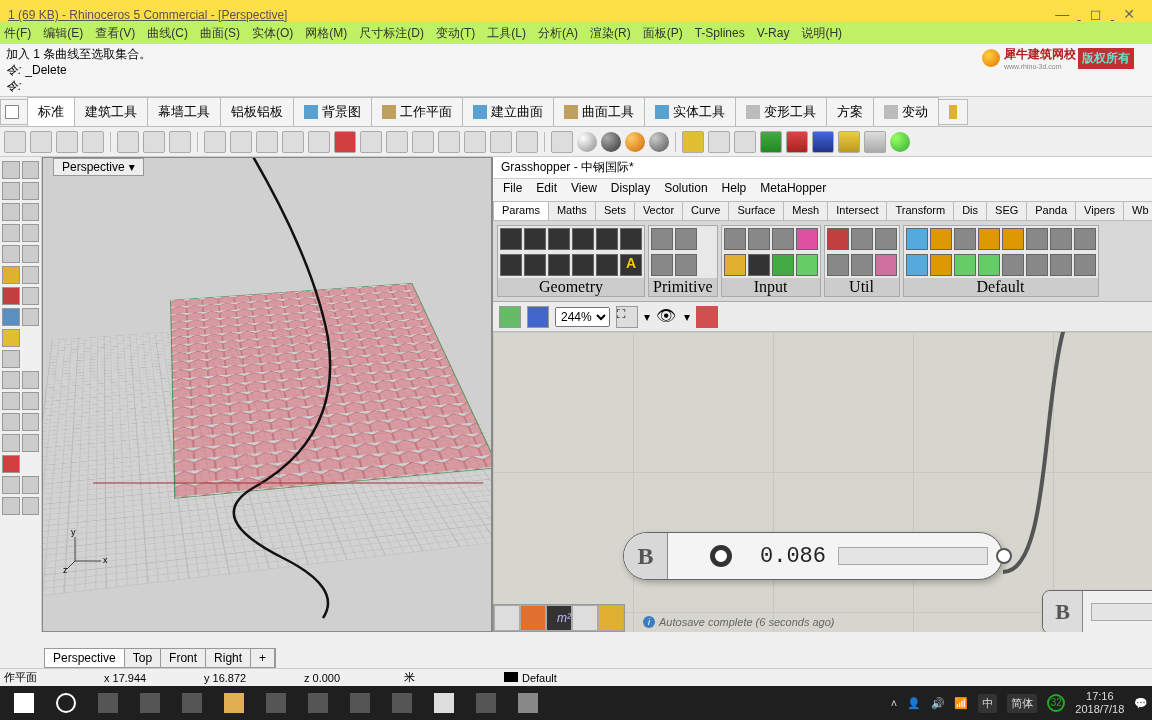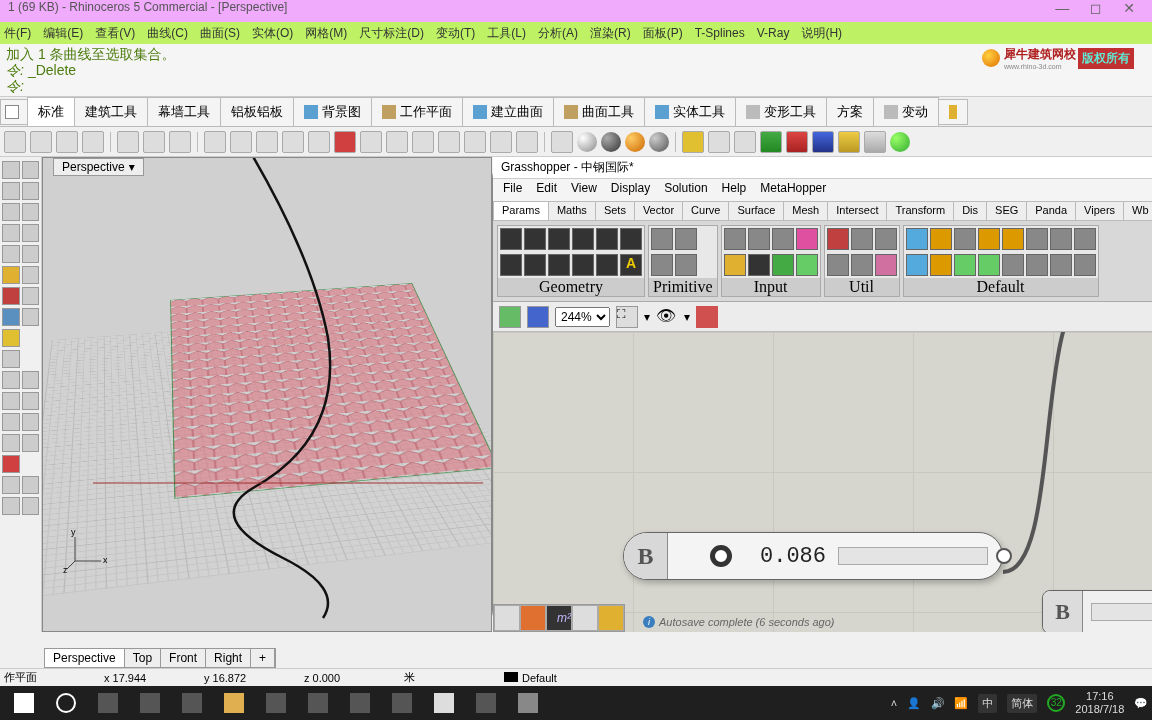--- a/index.html
+++ b/index.html
@@ -1,25 +1,25 @@
 <!DOCTYPE html>
 <html><head>
 <meta charset="utf-8">
 <style>
 * { margin: 0; padding: 0; box-sizing: border-box; font-family: "Microsoft YaHei", Arial, sans-serif; }
 body { width: 1152px; height: 720px; overflow: hidden; background: #f0f0f0; font-size: 12px; position: relative; }
 
-.titlebar { height: 22px; background: #f0abfc; display: flex; align-items: flex-start; padding: 0 8px; color: #555; font-size: 12px; }
+.titlebar { height: 22px; background: #fde047; display: flex; align-items: flex-end; padding: 0 8px; color: #555; font-size: 12px; text-decoration: underline; }
 .titlebar .spacer { flex: 1; }
 .win-controls span { display: inline-block; width: 30px; text-align: center; color: #666; font-size: 14px; }
 
 .menubar { height: 22px; background: #bef264; display: flex; align-items: center; padding: 0 4px; gap: 12px; font-size: 12px; color: #333; }
 .menubar span { cursor: default; }
 
-.cmdbar { background: #f5f5f5; padding: 2px 6px; font-size: 14px; color: #4d7c0f; line-height: 16px; border-bottom: 1px solid #ccc; }
+.cmdbar { background: #f5f5f5; padding: 2px 6px; font-size: 12px; color: #000000; line-height: 16px; border-bottom: 1px solid #ccc; }
 .cmdbar .cmd-line { display: flex; gap: 4px; }
 .cmdbar .prompt { font-style: italic; }
 
 .tabbar { height: 30px; background: #eee; display: flex; align-items: center; border-bottom: 1px solid #bbb; overflow: hidden; }
 .tabbar .tab { padding: 5px 10px; border: 1px solid #bbb; background: #f4f4f4; margin-right: -1px; font-size: 13px; white-space: nowrap; display:flex; align-items:center; gap:4px; }
 .tabbar .tab.active { background: #fff; border-bottom: 1px solid #fff; }
 .tabbar .tab .micon { width:14px; height:14px; background:#bbb; display:inline-block; }
 .tabbar .tab .micon.blue { background:#5aa0d0; }
 .tabbar .tab .micon.tan { background:#c0a060; }
 
@@ -40,21 +40,21 @@
   linear-gradient(90deg, #bababa 1px, transparent 1px) 0 0/32px 32px,
   linear-gradient(#c4c4c4 1px, transparent 1px) 0 0/8px 8px,
   linear-gradient(90deg, #c4c4c4 1px, transparent 1px) 0 0/8px 8px,
   #d2d2d2; transform: perspective(800px) rotateX(58deg) rotateZ(-10deg); transform-origin: 50% 60%; }
 .hexpanel { position:absolute; left:130px; top:50px; width:280px; height:330px; transform: perspective(900px) rotateX(55deg) rotateZ(-8deg); transform-origin:50% 50%; }
 .hexpanel svg { width:100%; height:100%; }
 .curveline { position:absolute; left:0; top:0; width:450px; height:470px; pointer-events:none; }
 .axis-widget { position:absolute; left:24px; bottom:60px; font-size:10px; color:#444; }
 .axis-widget svg{overflow:visible;}
 
-.gh-window { position: absolute; left: 492px; top: 0; right: 0; bottom: 0; background: #efefef; border-left: 1px solid #888; display:flex; flex-direction:column;border-radius:22px; }
+.gh-window { position: absolute; left: 492px; top: 0; right: 0; bottom: 0; background: #efefef; border-left: 1px solid #888; display:flex; flex-direction:column; }
 .gh-title { height: 22px; background: #fff; padding: 2px 8px; font-size: 12px; border-bottom: 1px solid #ccc; }
 .gh-menu { height: 22px; display: flex; gap: 14px; padding: 2px 10px; font-size: 12px; background: #f4f4f4; }
 .gh-tabs { height: 20px; display: flex; background: #e4e4e4; font-size: 11px; font-family: Verdana, sans-serif; text-align: center; }
 .gh-tabs span { padding: 2px 8px; border: 1px solid #bbb; margin-right:-1px; background:#eee; }
 .gh-tabs span.active { background: #fff; }
 .gh-ribbon { background: #d8d8d8; padding: 4px; display: flex; gap: 3px; border-bottom: 1px solid #aaa; flex-wrap:nowrap; overflow:hidden; }
 .gh-group { border: 1px solid #aaa; background: #e8e8e8; display: flex; flex-direction: column; }
 .gh-group .icons { display: flex; flex-wrap: wrap; padding: 2px; gap: 2px; }
 .gh-group .icons.row2 { flex-wrap: nowrap; }
 .gh-group .label { text-align: center; font-size: 16px; background: #ccc; padding: 0 4px; font-family: Verdana; }

